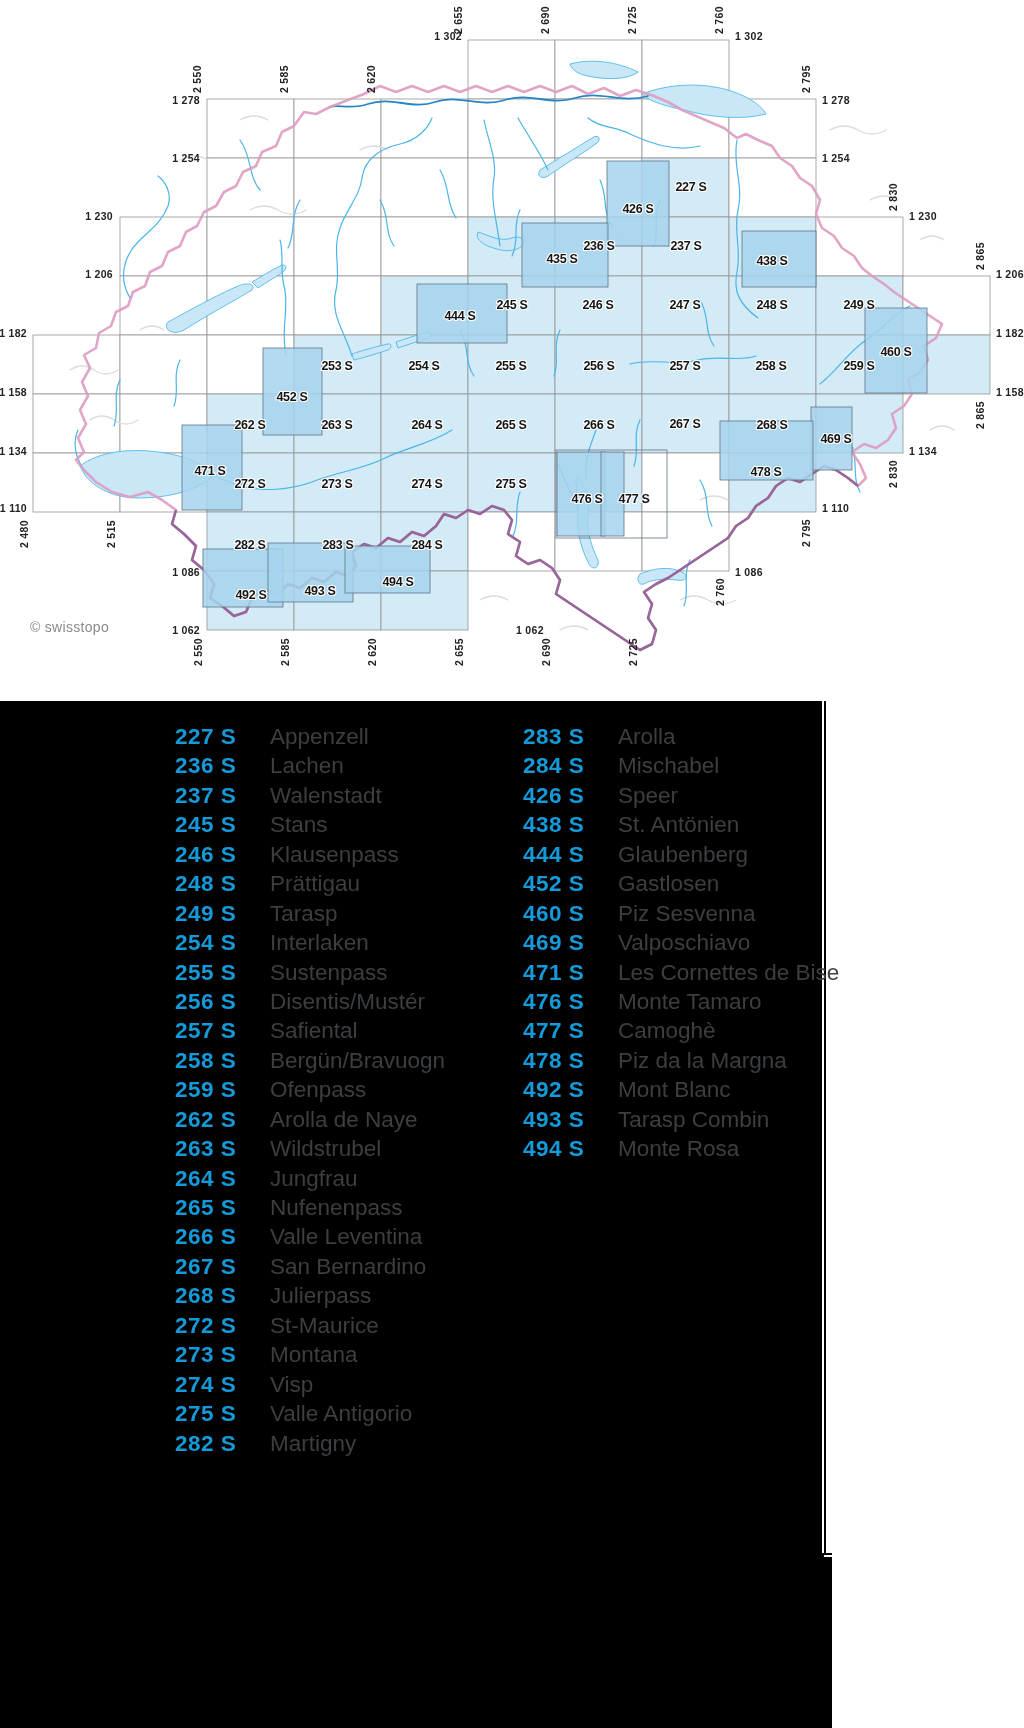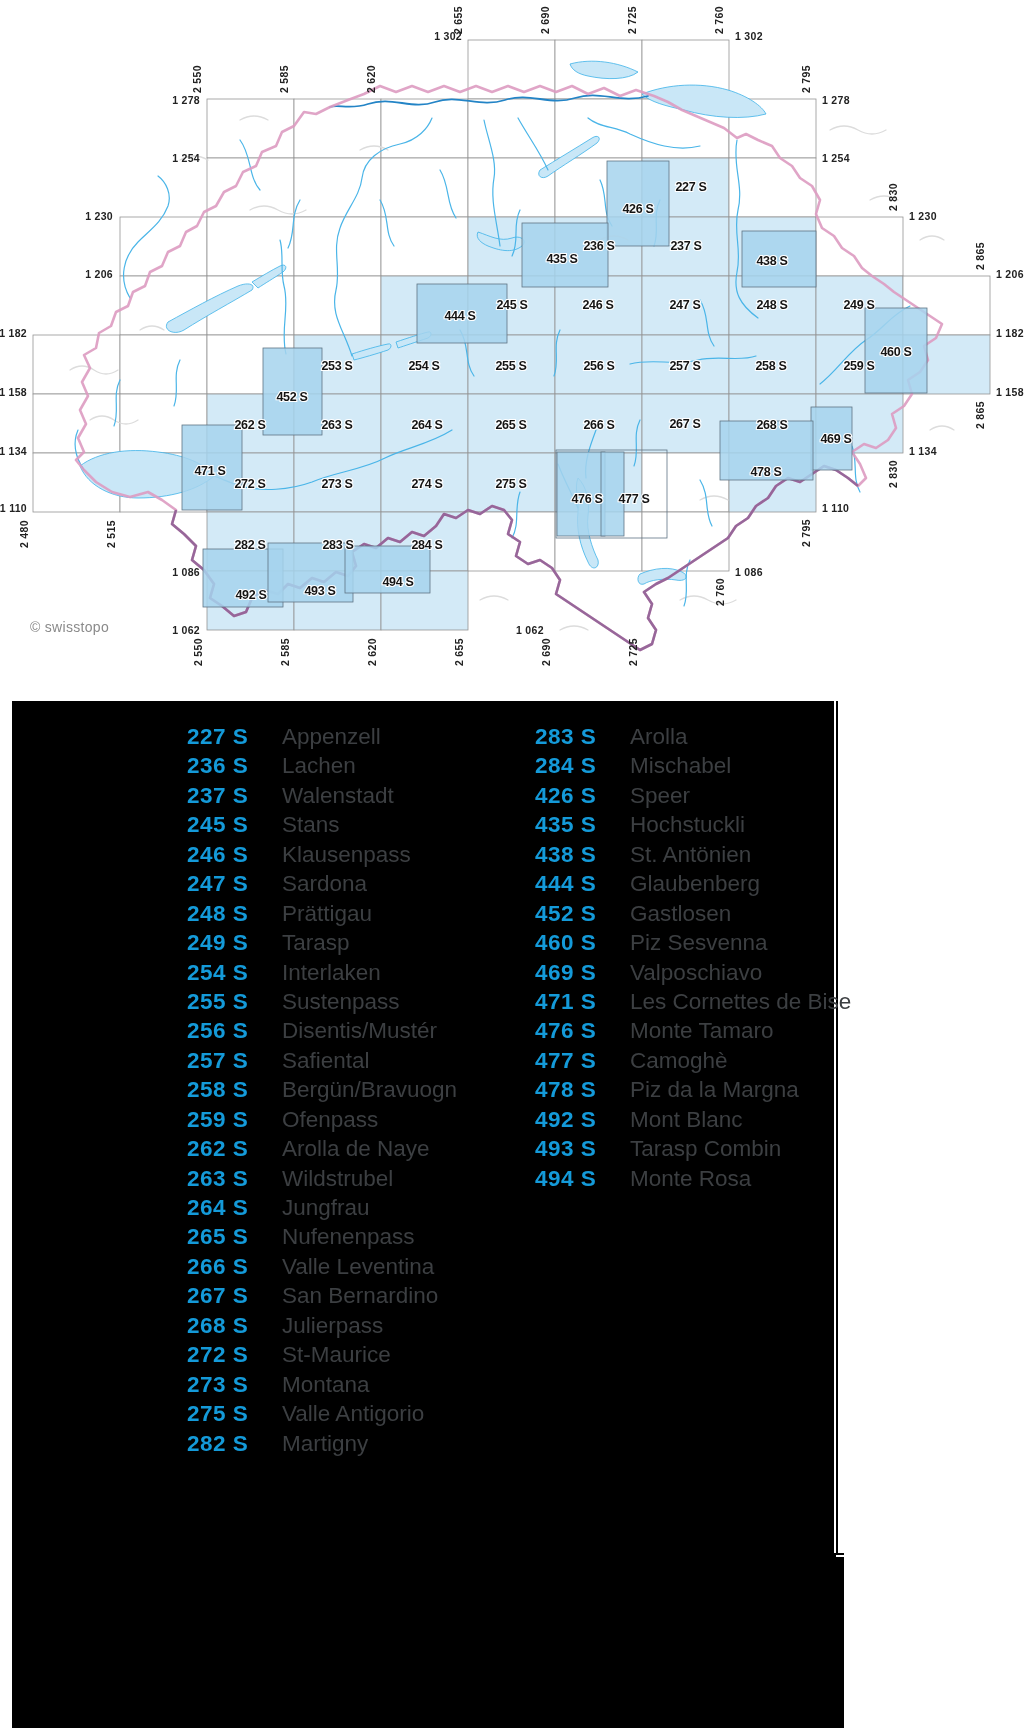--- a/index.html
+++ b/index.html
@@ -20,21 +20,21 @@
   .rvd{fill:none;stroke:#2384c6;stroke-width:1.8;stroke-linecap:round;}
   .lk{fill:#c9e7f7;stroke:#3eb3e8;stroke-width:.8;}
   .ter{fill:none;stroke:#dcdcdc;stroke-width:1.3;stroke-linecap:round;}
   .bpink{fill:none;stroke:#dd9bc1;stroke-width:2.6;opacity:.9;stroke-linejoin:round;}
   .bpur{fill:none;stroke:#8a5c92;stroke-width:2.6;opacity:.85;stroke-linejoin:round;}
   .tl{font-family:"Liberation Sans",sans-serif;font-weight:bold;font-size:12.5px;fill:#141414;
       letter-spacing:-0.3px;paint-order:stroke;stroke:#ffffff;stroke-width:2.2px;}
   .cl{font-family:"Liberation Sans",sans-serif;font-weight:bold;font-size:10.5px;fill:#222222;letter-spacing:.3px;}
 
   
-  .lower{position:absolute;left:12px;top:701px;width:832px;height:1027px;background:#000000;}
+  .lower{position:absolute;left:0;top:701px;width:832px;height:1027px;background:#000000;}
   .hair{position:absolute;background:#ffffff;}
   .gap-main{left:826px;top:0;width:21px;height:852px;}
   .hair-v1{left:822px;top:0;width:2px;height:852px;}
   .hair-v2{left:848px;top:3px;width:2px;height:849px;}
   .hair-h-right{left:848px;top:3px;width:176px;height:2px;}
   .hair-h-bottom{left:824px;top:854px;width:26px;height:2px;}
 
   .legend-col{position:absolute;top:21px;}
   #legend-left{left:175px;}
   #legend-right{left:523px;}
@@ -313,46 +313,45 @@
   <div class="hair hair-v2"></div>
   <div class="hair hair-h-right"></div>
   <div class="hair hair-h-bottom"></div>
 
   <div id="legend-left" class="legend-col">
       <div class="lrow"><span class="num">227 S</span><span class="nm">Appenzell</span></div>
       <div class="lrow"><span class="num">236 S</span><span class="nm">Lachen</span></div>
       <div class="lrow"><span class="num">237 S</span><span class="nm">Walenstadt</span></div>
       <div class="lrow"><span class="num">245 S</span><span class="nm">Stans</span></div>
       <div class="lrow"><span class="num">246 S</span><span class="nm">Klausenpass</span></div>
-      <div class="lrow"><span class="num">247 S</span><span class="nm">Sardona</span></div>
       <div class="lrow"><span class="num">248 S</span><span class="nm">Prättigau</span></div>
       <div class="lrow"><span class="num">249 S</span><span class="nm">Tarasp</span></div>
       <div class="lrow"><span class="num">254 S</span><span class="nm">Interlaken</span></div>
       <div class="lrow"><span class="num">255 S</span><span class="nm">Sustenpass</span></div>
       <div class="lrow"><span class="num">256 S</span><span class="nm">Disentis/Mustér</span></div>
       <div class="lrow"><span class="num">257 S</span><span class="nm">Safiental</span></div>
       <div class="lrow"><span class="num">258 S</span><span class="nm">Bergün/Bravuogn</span></div>
       <div class="lrow"><span class="num">259 S</span><span class="nm">Ofenpass</span></div>
       <div class="lrow"><span class="num">262 S</span><span class="nm">Arolla de Naye</span></div>
       <div class="lrow"><span class="num">263 S</span><span class="nm">Wildstrubel</span></div>
       <div class="lrow"><span class="num">264 S</span><span class="nm">Jungfrau</span></div>
       <div class="lrow"><span class="num">265 S</span><span class="nm">Nufenenpass</span></div>
       <div class="lrow"><span class="num">266 S</span><span class="nm">Valle Leventina</span></div>
       <div class="lrow"><span class="num">267 S</span><span class="nm">San Bernardino</span></div>
       <div class="lrow"><span class="num">268 S</span><span class="nm">Julierpass</span></div>
       <div class="lrow"><span class="num">272 S</span><span class="nm">St-Maurice</span></div>
       <div class="lrow"><span class="num">273 S</span><span class="nm">Montana</span></div>
+      <div class="lrow"><span class="num">274 S</span><span class="nm">Visp</span></div>
       <div class="lrow"><span class="num">275 S</span><span class="nm">Valle Antigorio</span></div>
       <div class="lrow"><span class="num">282 S</span><span class="nm">Martigny</span></div>
     </div>
   <div id="legend-right" class="legend-col">
       <div class="lrow"><span class="num">283 S</span><span class="nm">Arolla</span></div>
       <div class="lrow"><span class="num">284 S</span><span class="nm">Mischabel</span></div>
       <div class="lrow"><span class="num">426 S</span><span class="nm">Speer</span></div>
-      <div class="lrow"><span class="num">435 S</span><span class="nm">Hochstuckli</span></div>
       <div class="lrow"><span class="num">438 S</span><span class="nm">St. Antönien</span></div>
       <div class="lrow"><span class="num">444 S</span><span class="nm">Glaubenberg</span></div>
       <div class="lrow"><span class="num">452 S</span><span class="nm">Gastlosen</span></div>
       <div class="lrow"><span class="num">460 S</span><span class="nm">Piz Sesvenna</span></div>
       <div class="lrow"><span class="num">469 S</span><span class="nm">Valposchiavo</span></div>
       <div class="lrow"><span class="num">471 S</span><span class="nm">Les Cornettes de Bise</span></div>
       <div class="lrow"><span class="num">476 S</span><span class="nm">Monte Tamaro</span></div>
       <div class="lrow"><span class="num">477 S</span><span class="nm">Camoghè</span></div>
       <div class="lrow"><span class="num">478 S</span><span class="nm">Piz da la Margna</span></div>
       <div class="lrow"><span class="num">492 S</span><span class="nm">Mont Blanc</span></div>

